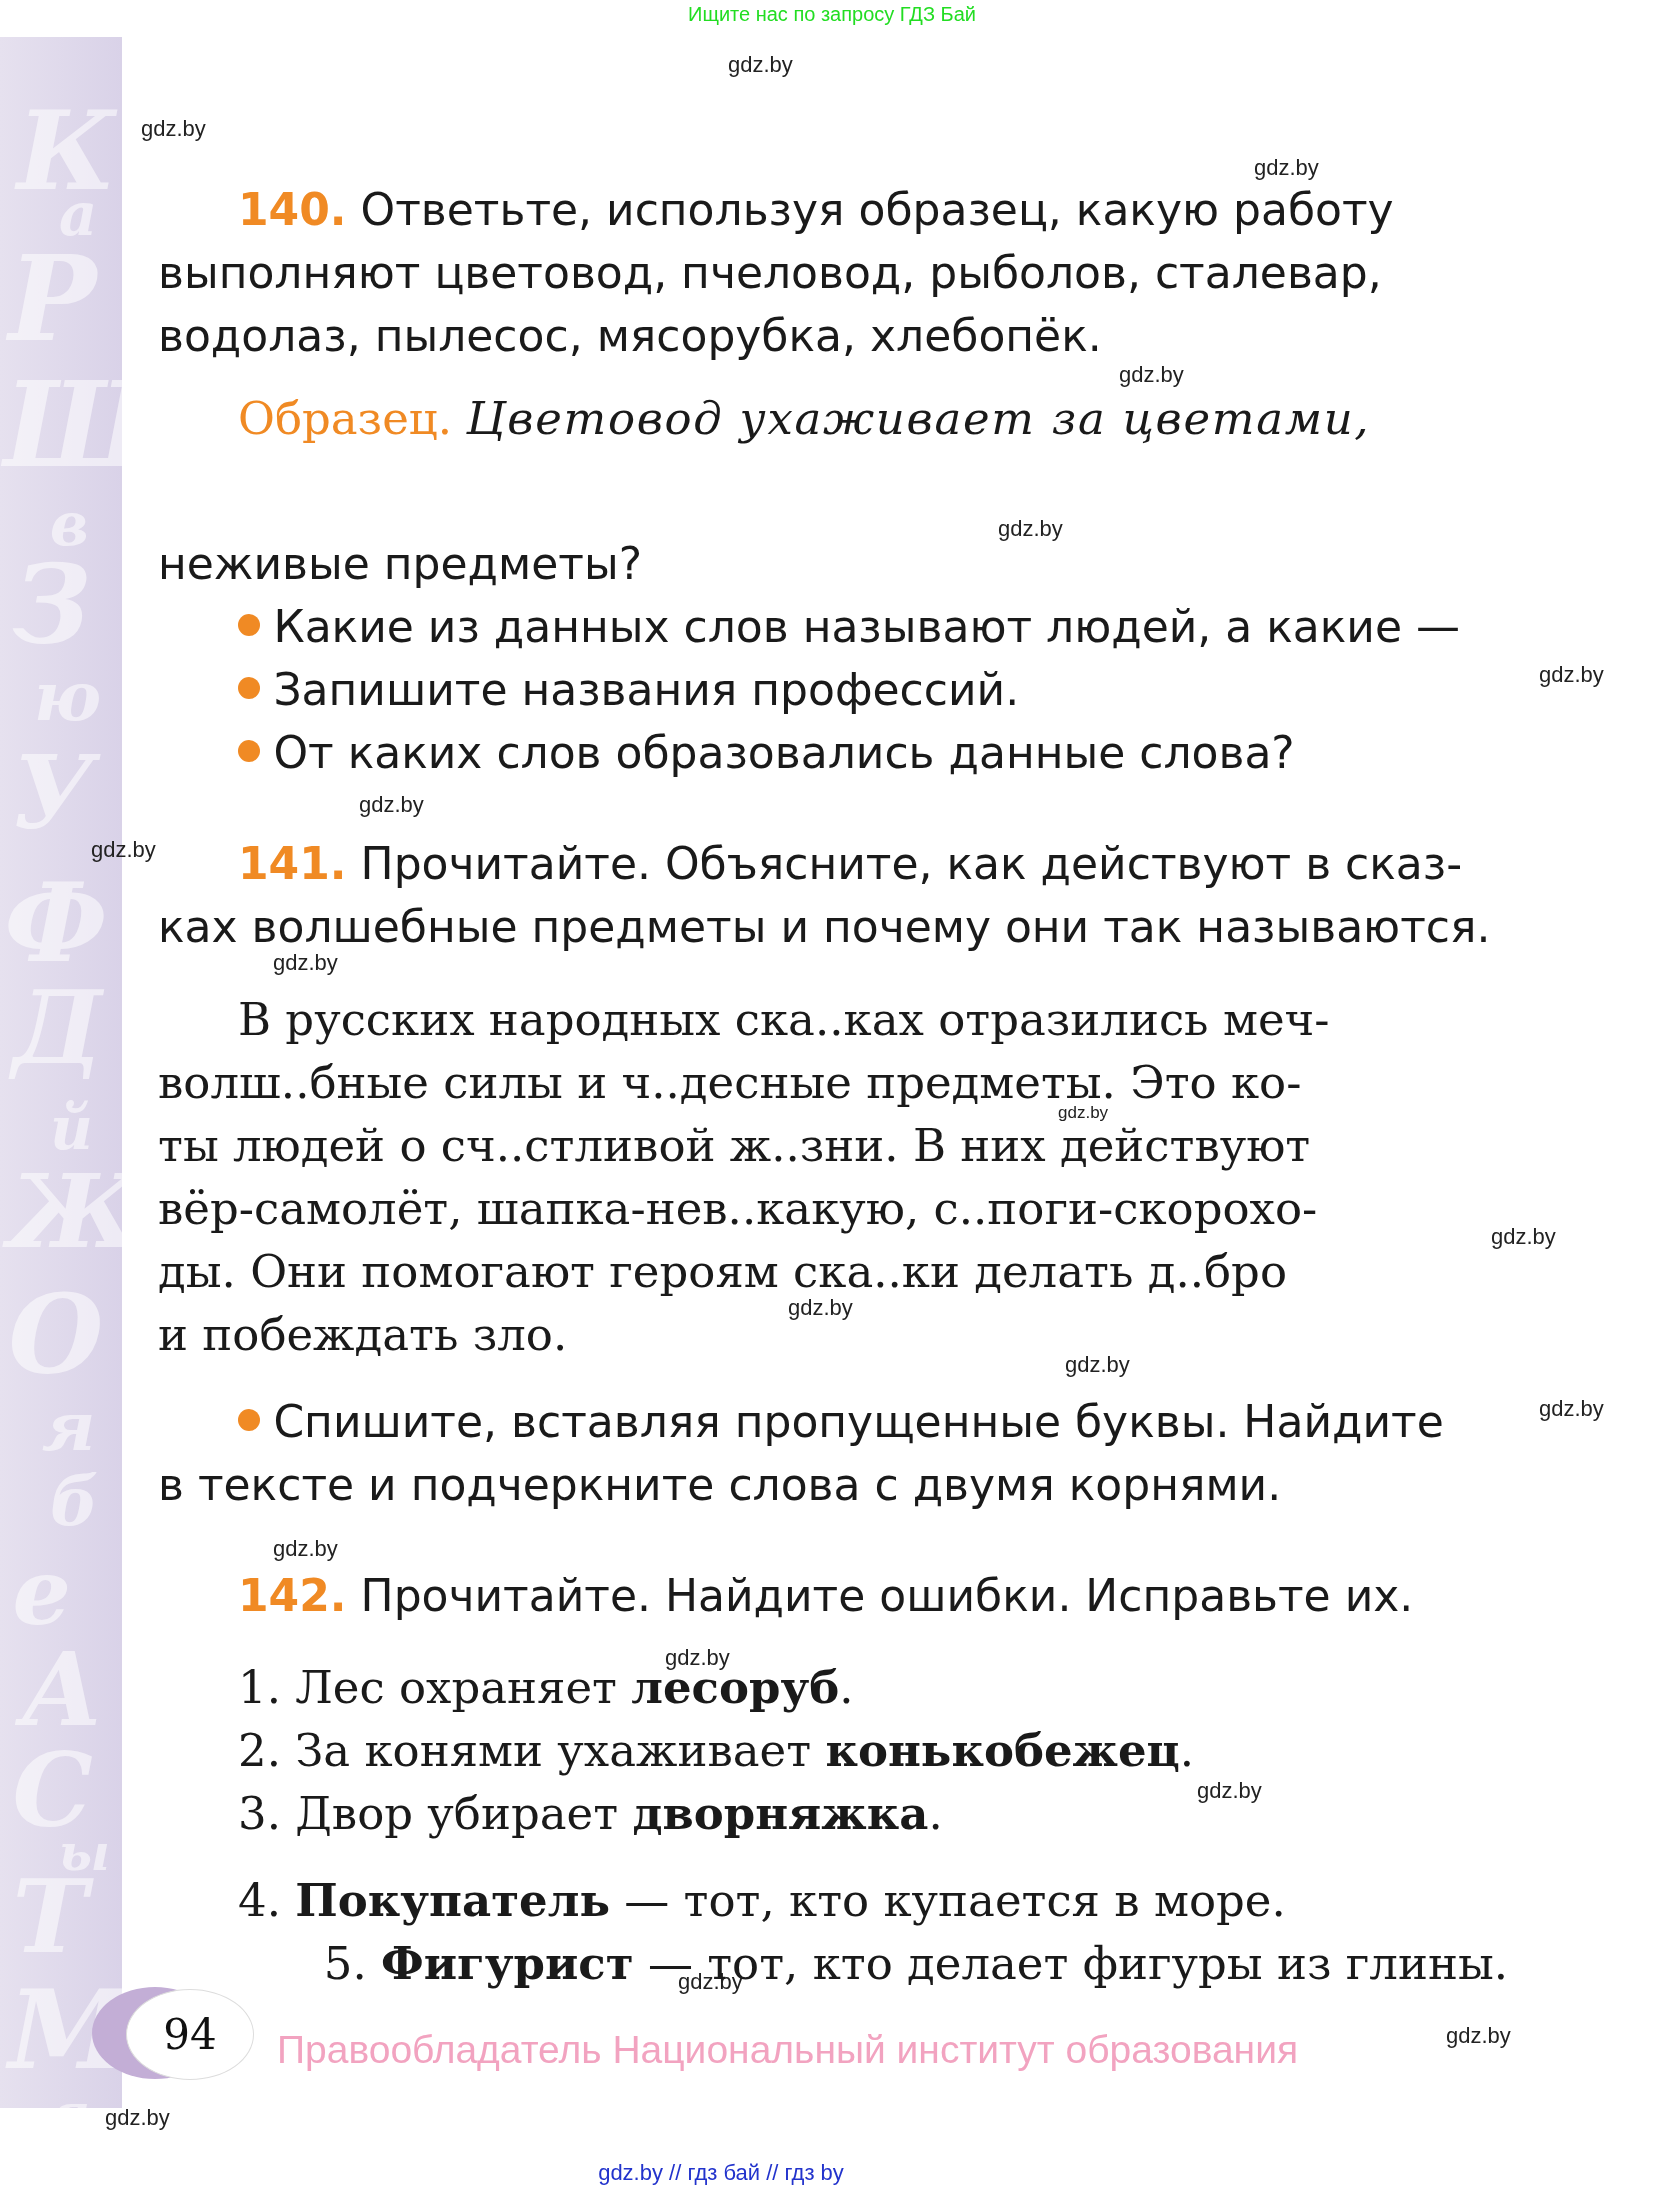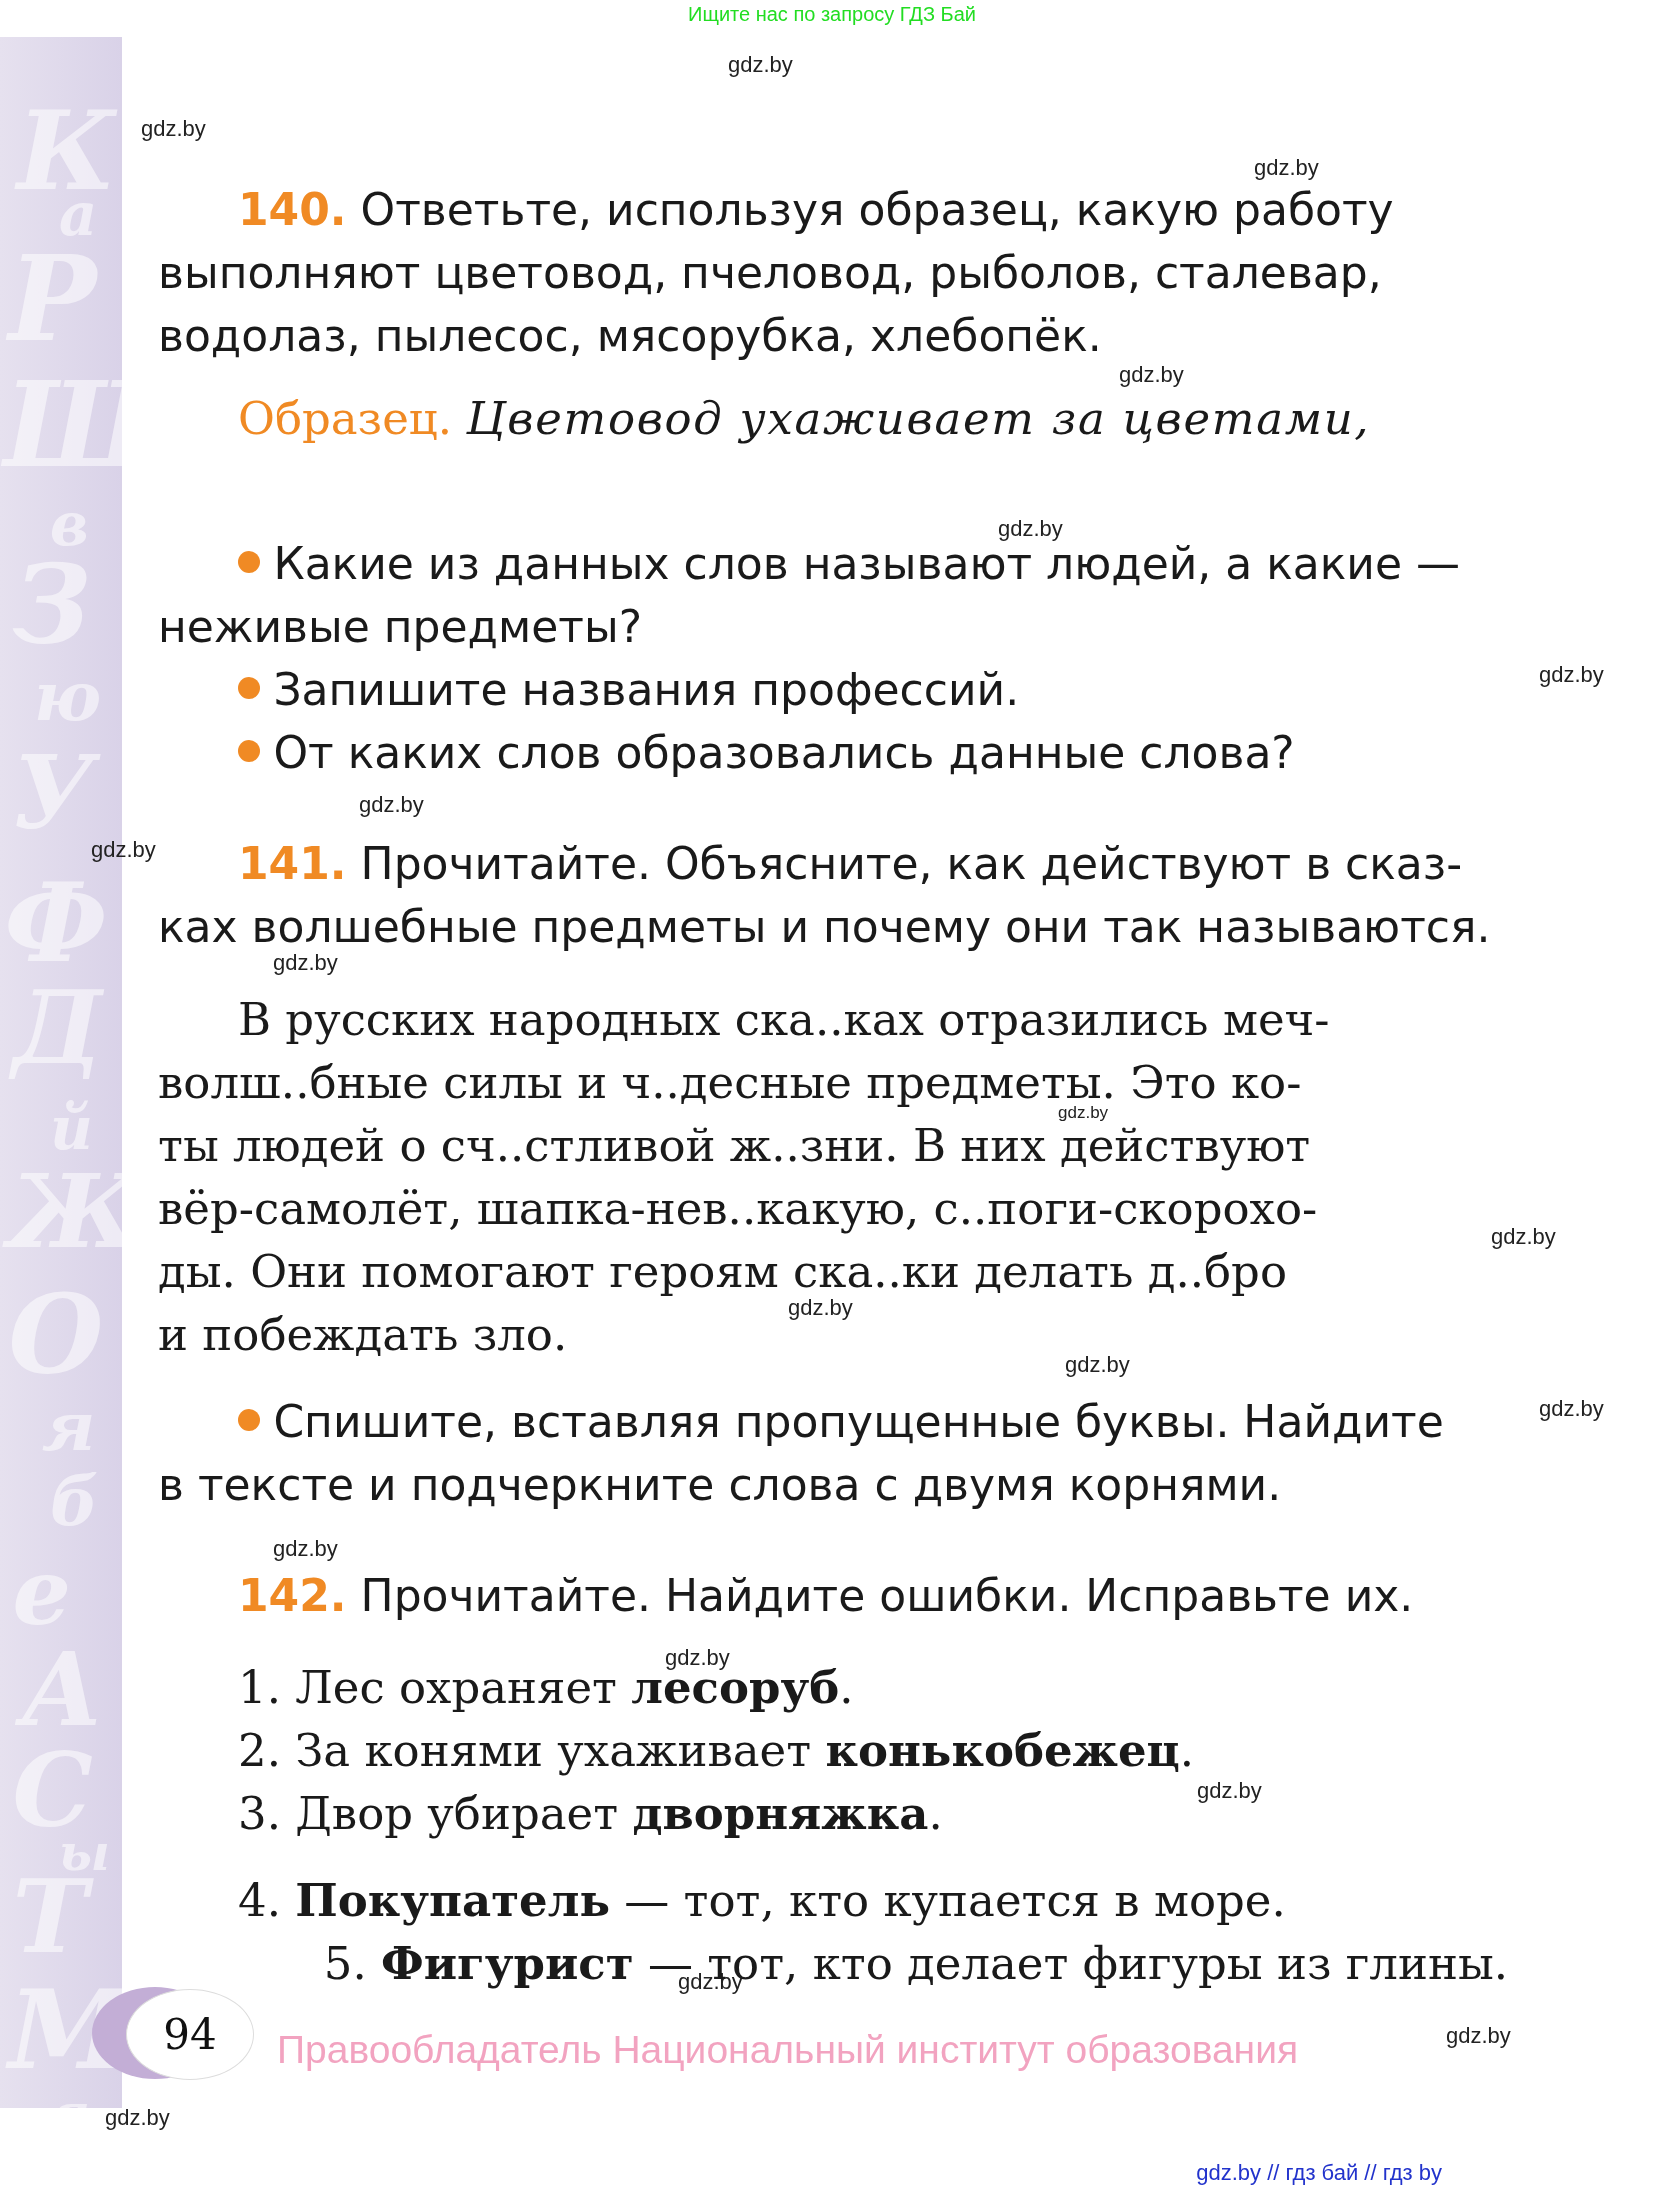--- a/index.html
+++ b/index.html
@@ -14,21 +14,21 @@
   .num{color:#f08a24;font-weight:bold;}
   .orange{color:#f08a24;}
   .dot{display:inline-block;width:22px;height:22px;border-radius:50%;background:#f08a24;margin-right:13.4px;vertical-align:middle;position:relative;top:-5px;}
   .italic{font-style:italic;letter-spacing:1.7px;}
   .block{left:158px;width:1350px;}
   b{font-weight:bold;}
   .pagenum{left:92px;top:1987px;width:168px;height:92px;}
   .pagenum .outer{position:absolute;left:0;top:0;width:126px;height:92px;border-radius:50%;background:#c3aed6;}
   .pagenum .inner{position:absolute;left:34px;top:1.7px;width:126px;height:89px;border-radius:50%;background:#fff;border:1.7px solid #ddd;display:flex;align-items:center;justify-content:center;font-family:"DejaVu Serif",serif;font-size:42px;color:#111;}
   .rights{left:277px;top:2028px;font-family:"Liberation Sans",sans-serif;font-size:39px;color:#f2a3c0;}
-  .footer{left:0;width:1442px;top:2160px;text-align:right;color:#2233cc;font-family:"Liberation Sans",sans-serif;font-size:22px;}
+  .footer{left:0;width:1442px;top:2160px;text-align:center;color:#2233cc;font-family:"Liberation Sans",sans-serif;font-size:22px;}
 </style>
 </head>
 <body>
 
 <div class="abs top-banner">Ищите нас по запросу ГДЗ Бай</div>
 
 <div class="abs sidebar">
   <span class="glyph" style="left:17px;top:50px;font-size:109px;">К</span>
   <span class="glyph" style="left:59px;top:143px;font-size:59px;">а</span>
   <span class="glyph" style="left:8.4px;top:193px;font-size:117px;">Р</span>
@@ -76,22 +76,22 @@
 
 <div class="abs block sans" style="top:178px;">
   <div style="padding-left:80px;"><span class="num">140.</span> <span>Ответьте, используя образец, какую работу</span></div>
   <div>выполняют цветовод, пчеловод, рыболов, сталевар,</div>
   <div>водолаз, пылесос, мясорубка, хлебопёк.</div>
 </div>
 <div class="abs block serif" style="top:387px;">
   <div style="padding-left:80px;"><span class="orange">Образец.</span> <span class="italic">Цветовод ухаживает за цветами,</span></div>
 </div>
 <div class="abs block sans" style="top:532px;">
+  <div>неживые предметы?</div>
   <div style="padding-left:80px;"><span class="dot"></span><span>Какие из данных слов называют людей, а какие —</span></div>
-  <div>неживые предметы?</div>
   <div style="padding-left:80px;"><span class="dot"></span><span>Запишите названия профессий.</span></div>
   <div style="padding-left:80px;"><span class="dot"></span><span>От каких слов образовались данные слова?</span></div>
 </div>
 
 <div class="abs block sans" style="top:832px;">
   <div style="padding-left:80px;"><span class="num">141.</span> <span>Прочитайте. Объясните, как действуют в сказ-</span></div>
   <div>ках волшебные предметы и почему они так называются.</div>
 </div>
 <div class="abs block serif" style="top:988px;">
   <div style="padding-left:80px;">В русских народных ска..ках отразились меч-</div>

